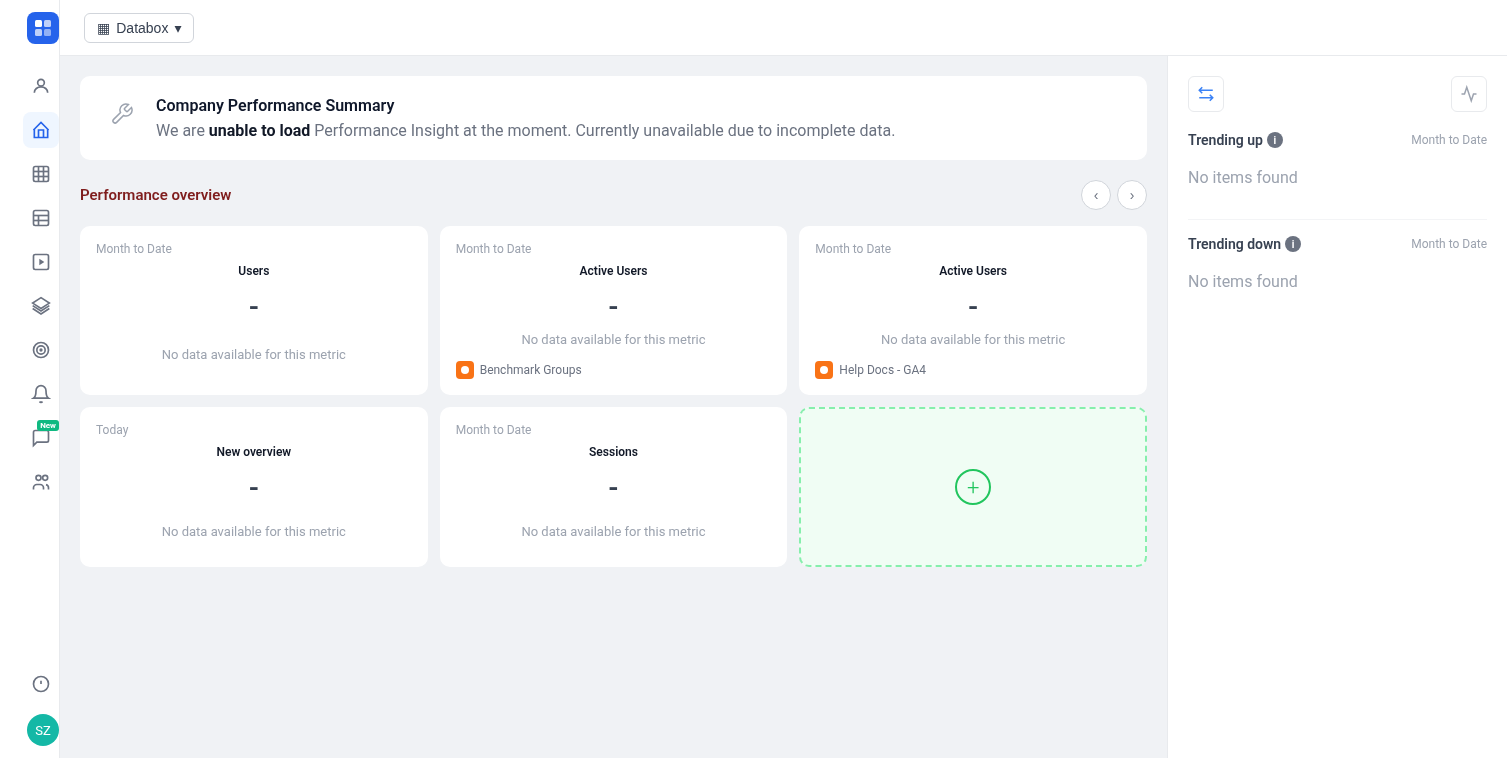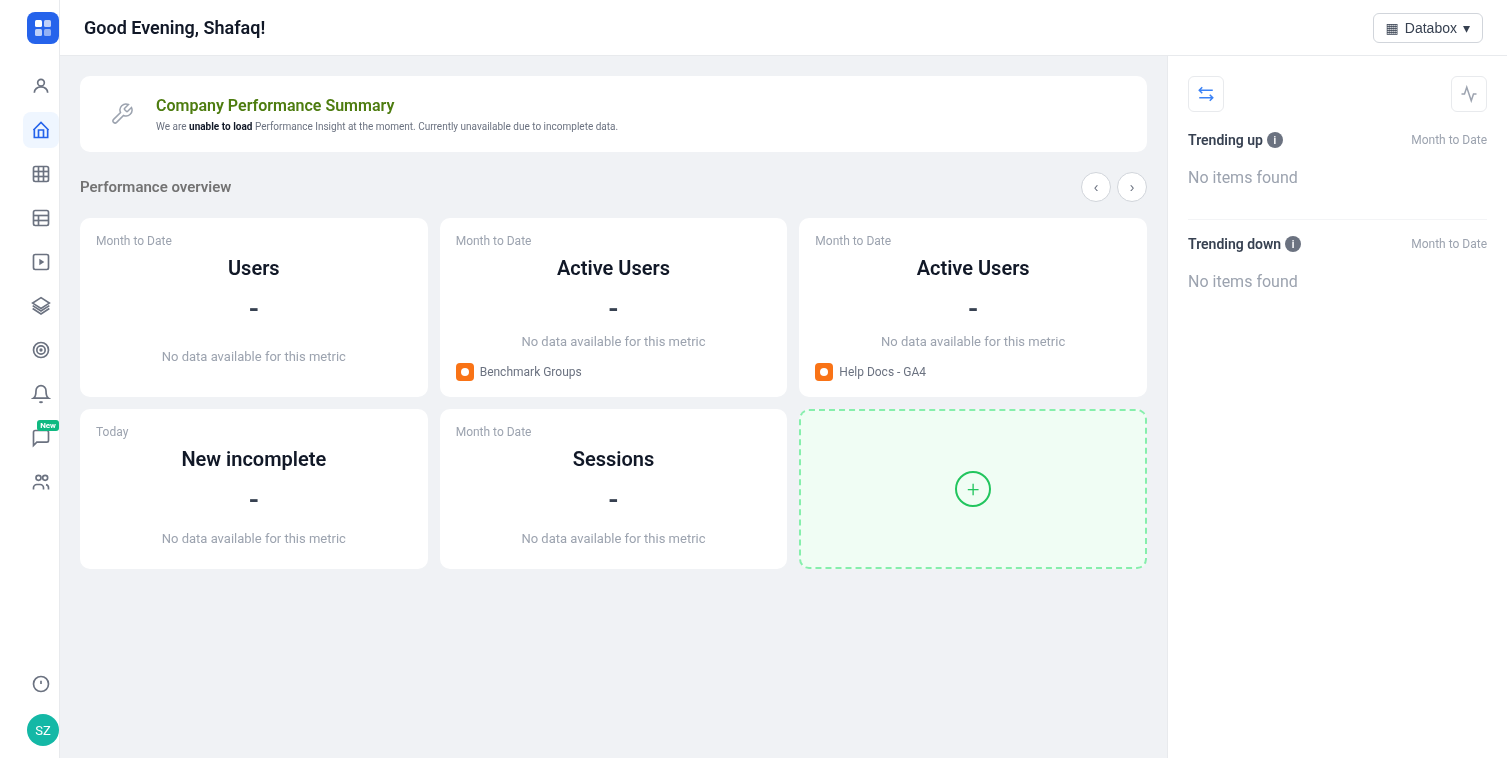--- a/index.html
+++ b/index.html
@@ -116,35 +116,35 @@
       align-items: flex-start;
       gap: 16px;
     }
     .insight-icon {
       width: 36px; height: 36px;
       display: flex; align-items: center; justify-content: center;
       font-size: 20px;
       color: #9ca3af;
       flex-shrink: 0;
     }
-    .insight-card h3 { font-size: 16px; font-weight: 600; color: #4d7c0f; margin-bottom: 6px; }
-    .insight-card p { font-size: 10px; color: #6b7280; }
+    .insight-card h3 { font-size: 16px; font-weight: 600; color: #0f172a; margin-bottom: 6px; }
+    .insight-card p { font-size: 16px; color: #6b7280; }
     .insight-card p strong { font-weight: 700; color: #111827; }
 
     
     .perf-section {
       background: #f0f2f5;
     }
     .perf-header {
       display: flex;
       align-items: center;
       justify-content: space-between;
       margin-bottom: 16px;
     }
-    .perf-title { font-size: 15px; font-weight: 600; color: #737373; }
+    .perf-title { font-size: 15px; font-weight: 600; color: #7f1d1d; }
     .nav-arrows { display: flex; gap: 6px; }
     .nav-arrow {
       width: 30px; height: 30px;
       border: 1px solid #d1d5db;
       border-radius: 50%;
       background: #fff;
       display: flex; align-items: center; justify-content: center;
       cursor: pointer;
       font-size: 14px;
       color: #6b7280;
@@ -158,21 +158,21 @@
     }
     .metric-card {
       background: #fff;
       border-radius: 10px;
       padding: 16px;
       min-height: 160px;
       display: flex;
       flex-direction: column;
     }
     .metric-date { font-size: 12px; color: #9ca3af; margin-bottom: 8px; }
-    .metric-title { font-size: 20px; font-weight: 600; color: #111827; text-align: center; margin-bottom: 12px; }
+    .metric-title { font-size: 12px; font-weight: 600; color: #111827; text-align: center; margin-bottom: 12px; }
     .metric-value { font-size: 28px; font-weight: 600; color: #374151; text-align: center; margin-bottom: 8px; }
     .metric-no-data { font-size: 13px; color: #9ca3af; text-align: left; line-height: 1.4; flex: 1; display: flex; align-items: center; justify-content: center; }
     .metric-footer {
       display: flex;
       align-items: center;
       gap: 6px;
       margin-top: auto;
       padding-top: 12px;
       font-size: 12px;
       color: #6b7280;
@@ -366,21 +366,20 @@
         <line x1="12" y1="8" x2="12" y2="12"></line>
         <line x1="12" y1="16" x2="12.01" y2="16"></line>
       </svg>
   </div>
   <div class="sidebar-avatar">SZ</div>
 </div>
 
 <div class="main-layout">
 
   <div class="topbar">
-    <span class="topbar-title">Good Evening, Shafaq!</span>
     <button class="databox-btn">
       <span>▦</span>
       <span>Databox</span>
       <span>▾</span>
     </button>
   </div>
 
   <div class="content-area">
 
     <div class="main-content">
@@ -448,21 +447,21 @@
                 <svg width="12" height="12" viewBox="0 0 24 24" fill="white">
                     <circle cx="12" cy="12" r="8"></circle>
                   </svg>
               </div>
               <span>Help Docs - GA4</span>
             </div>
           </div>
 
           <div class="metric-card">
             <div class="metric-date">Today</div>
-            <div class="metric-title">New incomplete</div>
+            <div class="metric-title">New overview</div>
             <div class="metric-value">-</div>
             <div class="metric-no-data">
               <span>No data available</span>&nbsp;<br><span>for this metric</span>
             </div>
           </div>
 
           <div class="metric-card">
             <div class="metric-date">Month to Date</div>
             <div class="metric-title">Sessions</div>
             <div class="metric-value">-</div>

